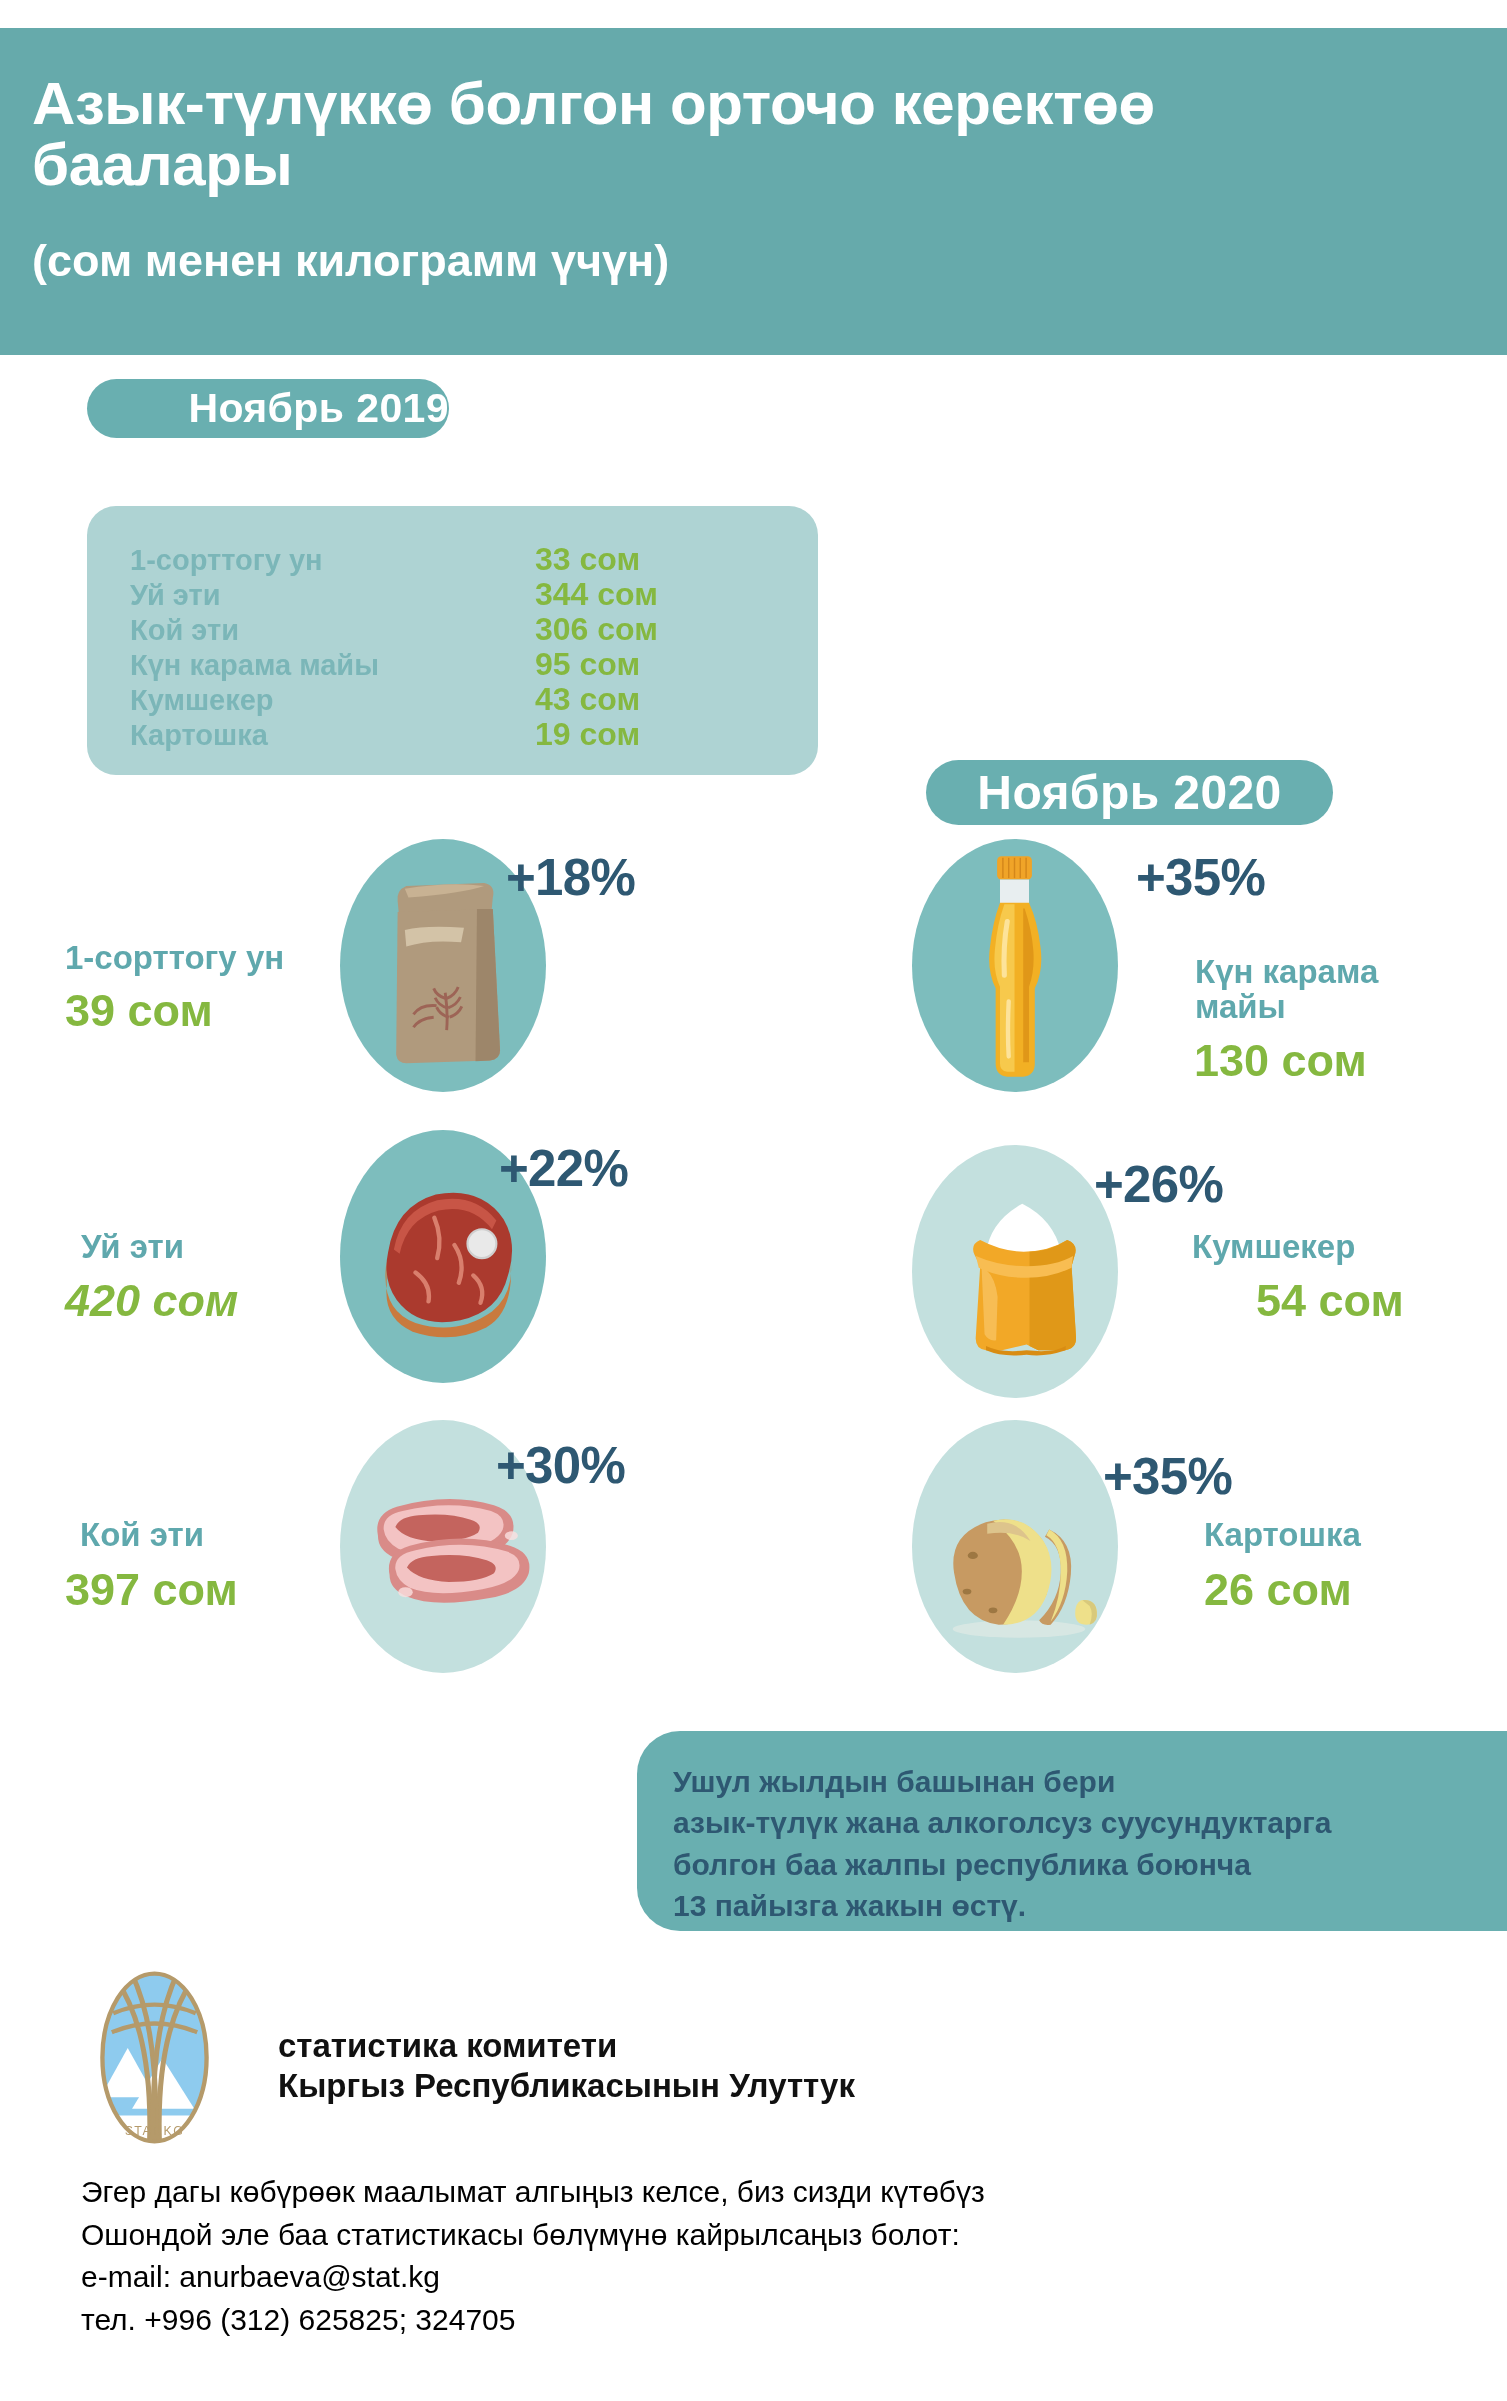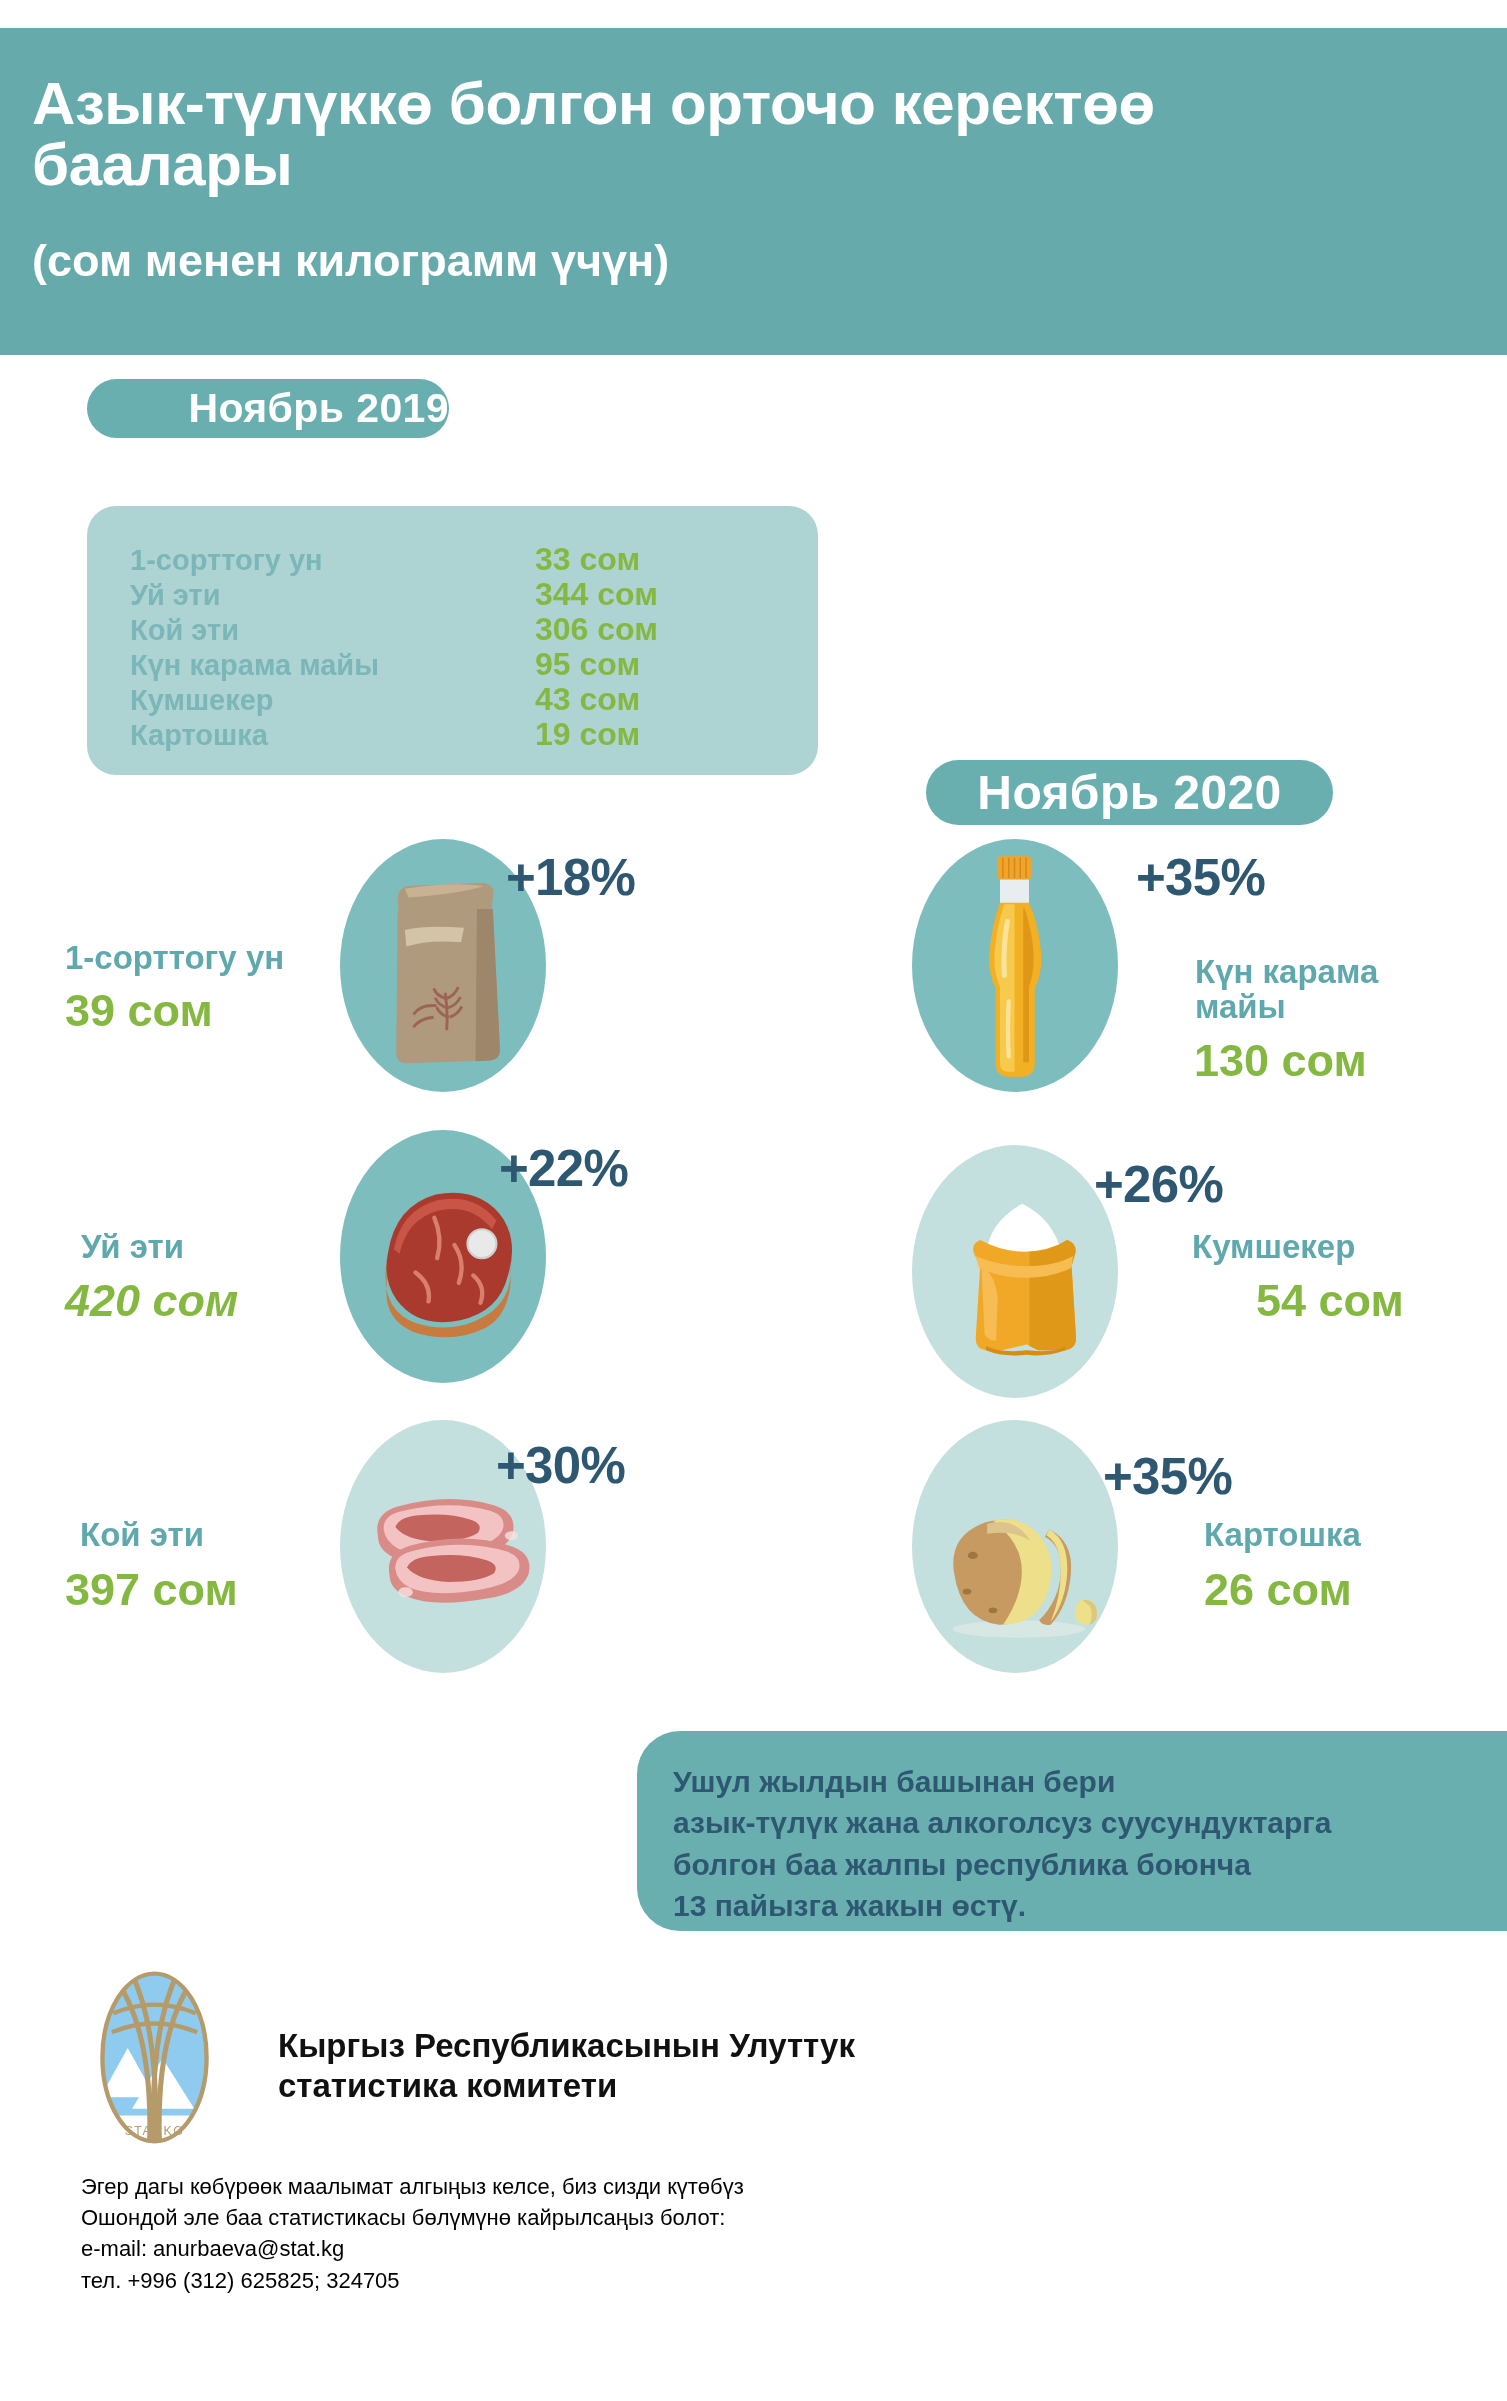--- a/index.html
+++ b/index.html
@@ -85,21 +85,21 @@
   
   .logo{
     position:absolute;left:93px;top:1967px;width:123px;height:181px;
   }
   .org-name{
     position:absolute;left:278px;top:2026px;width:941px;
     color:#111111;font-size:33px;font-weight:bold;line-height:1.22;
   }
   .contact{
     position:absolute;left:81px;top:2171px;width:1375px;
-    color:#000000;font-size:22px;line-height:1.42;
+    color:#000000;font-size:30px;line-height:1.42;
   }
   .contact div{white-space:nowrap;}
 
   
   svg{display:block;}
 </style>
 </head>
 <body>
 
 <div class="header">
@@ -305,22 +305,22 @@
         <path d="M28 64 Q85 40 142 64"></path>
         <path d="M26 90 Q85 66 144 90"></path>
       </g>
     </g>
     <ellipse cx="85" cy="125" rx="72" ry="116" fill="none" stroke="#b59a6a" stroke-width="6"></ellipse>
     <text x="85" y="232" font-family="'Liberation Sans', sans-serif" font-size="17" fill="#b59a6a" text-anchor="middle" letter-spacing="2">STAT.KG</text>
   </svg>
 </div>
 
 <div class="org-name">
+  <div>статистика комитети</div>
   <div>Кыргыз Республикасынын Улуттук</div>
-  <div>статистика комитети</div>
 </div>
 
 <div class="contact">
   <div>Эгер дагы көбүрөөк маалымат алгыңыз келсе, биз сизди күтөбүз</div>
   <div>Ошондой эле баа статистикасы бөлүмүнө кайрылсаңыз болот:</div>
   <div>e-mail: anurbaeva@stat.kg</div>
   <div>тел. +996 (312) 625825; 324705</div>
 </div>
 
 

